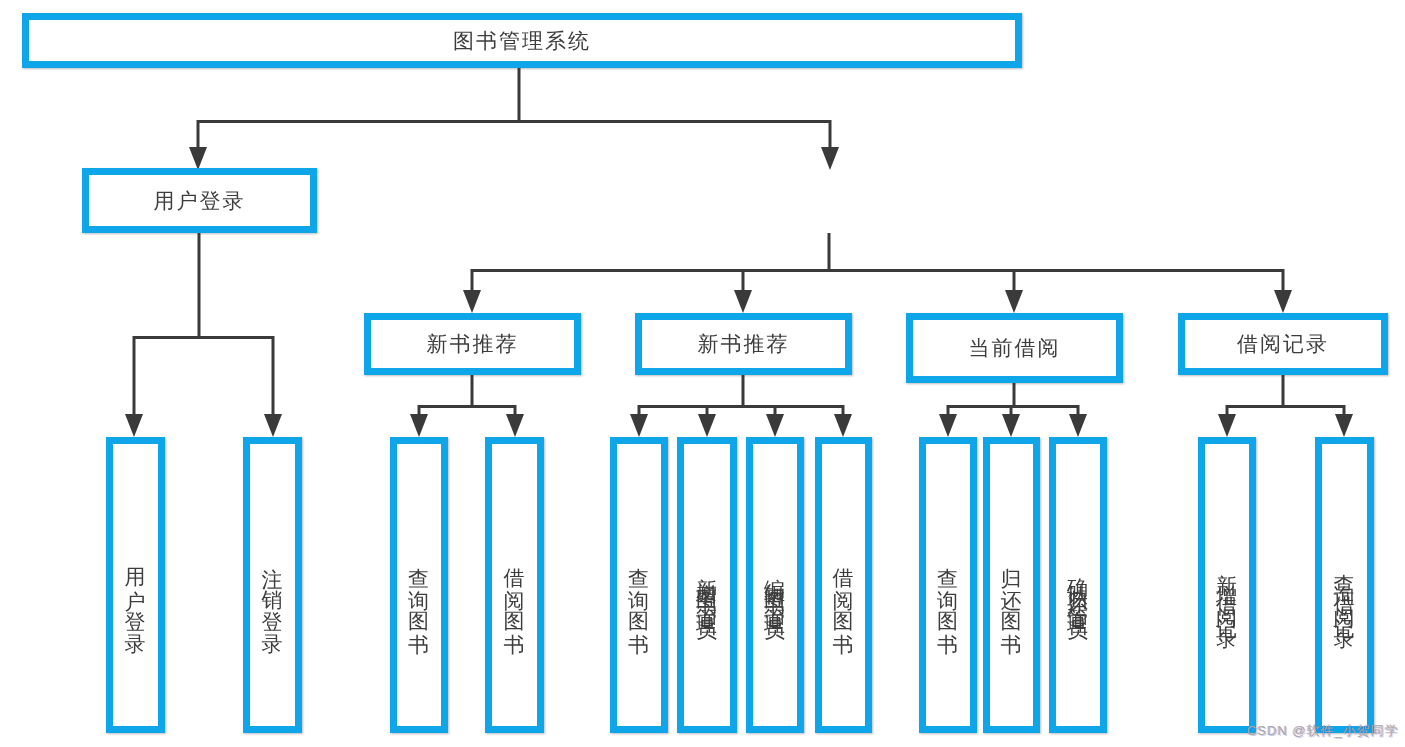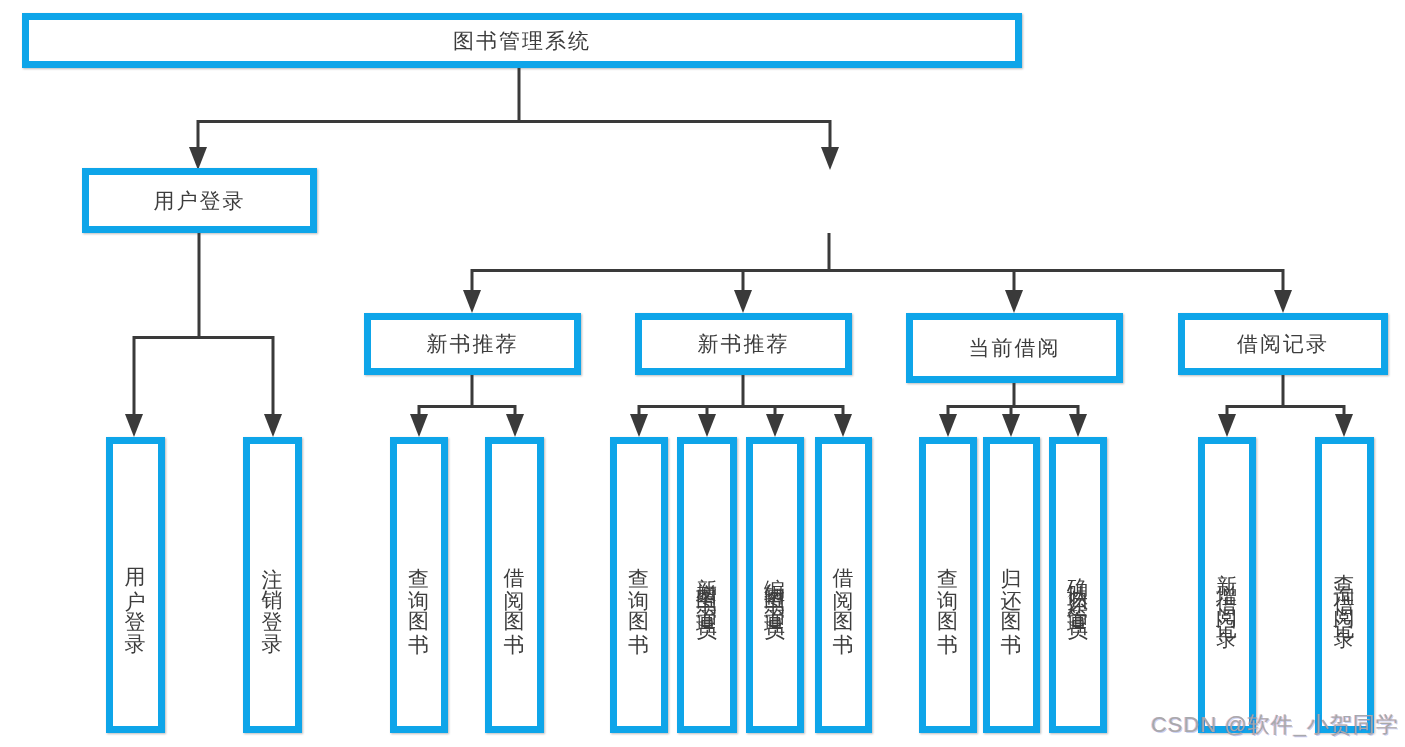--- a/index.html
+++ b/index.html
@@ -15,21 +15,21 @@
   }
   .hlabel { font-size:21px; letter-spacing:2px; white-space:nowrap; }
   .vtext {
     writing-mode:vertical-rl; text-orientation:mixed;
     font-size:21px; line-height:1; white-space:nowrap; color:#3d3d3d;
   }
   .sp4 { letter-spacing:22px; margin-top:20px; }
   .sp6 { letter-spacing:11px; margin-top:10px; }
   .sp9 { letter-spacing:6px;  margin-top:5px; }
   #watermark {
-    position:absolute; right:6px; bottom:7px; font-size:22px; color:#a6a9ad;
+    position:absolute; right:6px; bottom:7px; font-size:13px; color:#a6a9ad;
     letter-spacing:1px; white-space:nowrap;
     text-shadow:-1px 0 rgba(220,60,60,0.28), 1px 1px rgba(60,90,220,0.28);
   }
 </style>
 </head>
 <body>
 
 <div id="canvas">
 
   <svg id="wires" width="1405" height="747" viewBox="0 0 1405 747">

